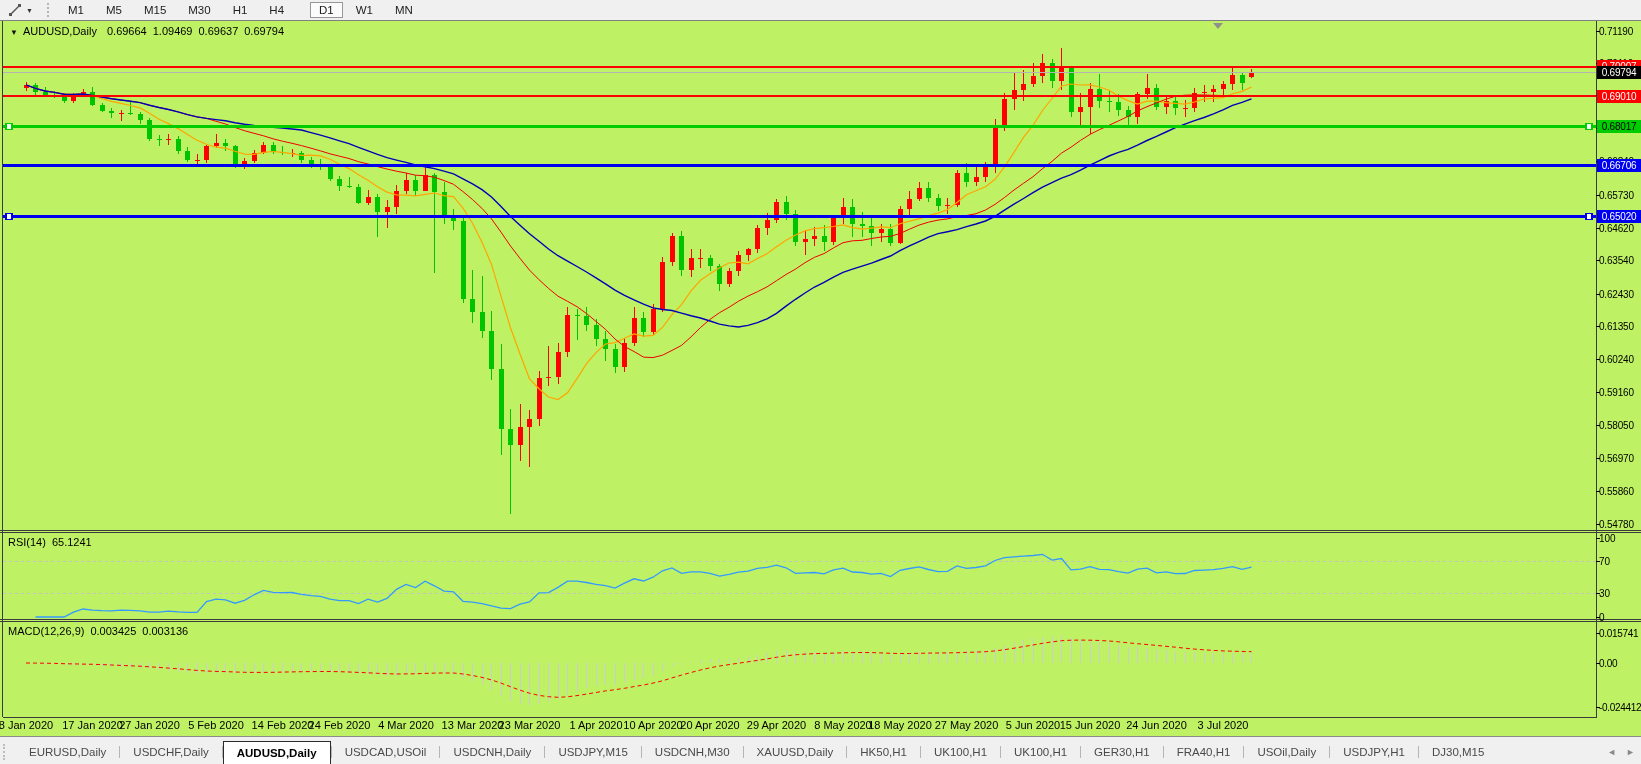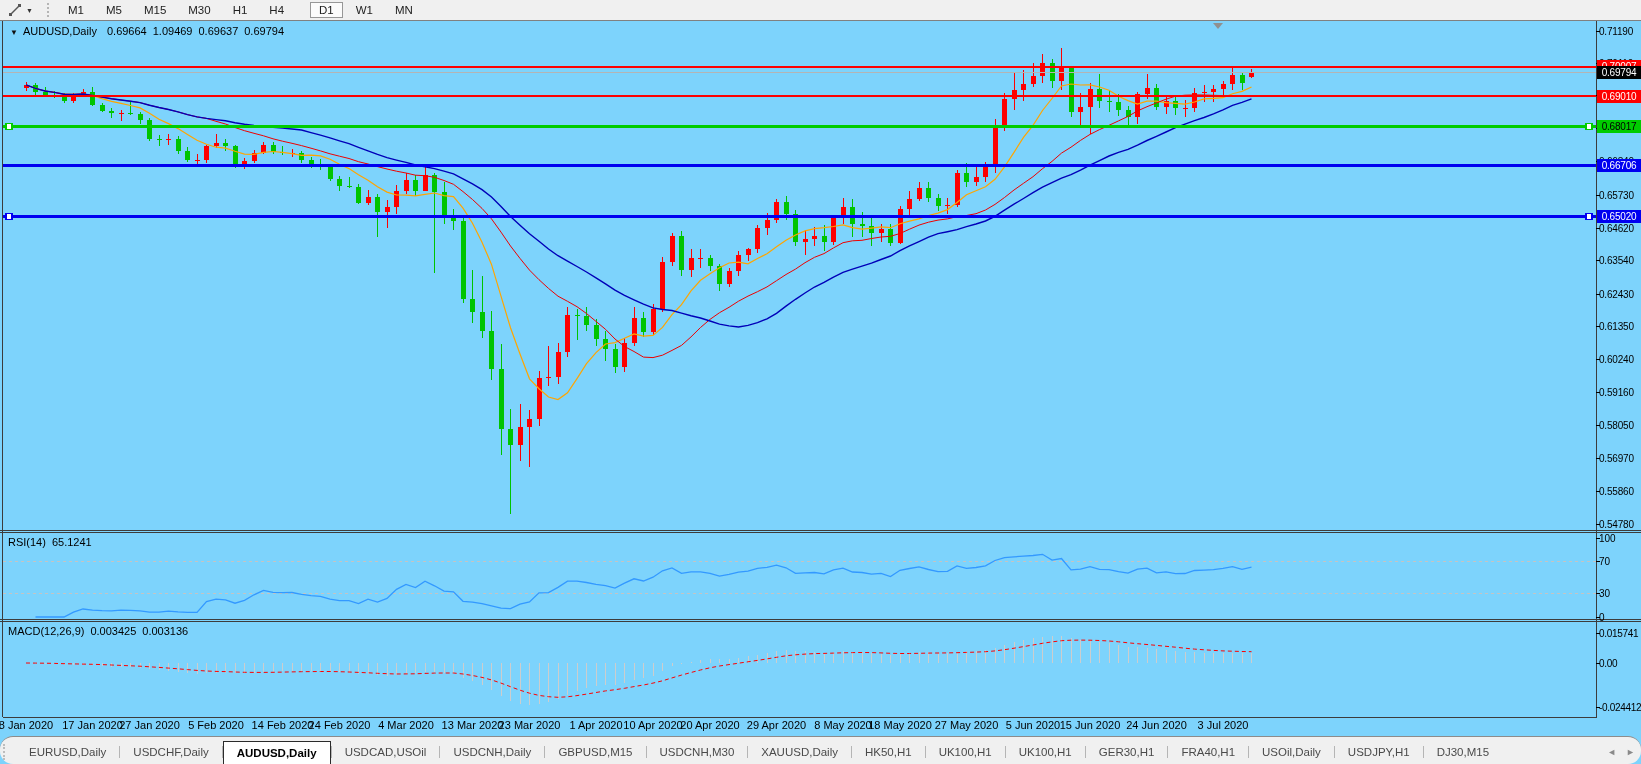--- a/index.html
+++ b/index.html
@@ -1,34 +1,34 @@
 <!DOCTYPE html>
 <html><head>
 <meta charset="utf-8">
 <style>
   html,body{margin:0;padding:0;background:#e8e8e8;}
-  #app{position:relative;width:1641px;height:764px;background:#7dd3fc;
+  #app{position:relative;width:1641px;height:764px;background:#bef264;
        font-family:"Liberation Sans",sans-serif;overflow:hidden;user-select:none;}
   
   .toolbar{position:absolute;top:0;left:0;width:1641px;height:20px;background:#f0f0f0;
            display:flex;align-items:center;font-size:11.5px;color:#222;}
   .toolbtn{display:flex;align-items:center;padding:1px 4px;margin-left:4px;}
   .toolbtn svg{display:block;}
   .dd{font-size:7px;color:#333;margin-left:4px;}
   .grip{width:0;height:14px;border-left:2px dotted #b5b5b5;margin:0 8px 0 10px;}
   .tfbtn{padding:1px 8px;margin:0 2px;border:1px solid transparent;cursor:default;}
   .tfbtn.active{border-color:#979797;background:#fbfbfb;margin-left:15px;}
   
   .ovl{position:absolute;font-size:11px;color:#000;white-space:nowrap;}
   .ovl b{font-weight:normal;}
   .ovl .tri{font-size:8px;margin-right:5px;color:#111;}
   .ovl span{margin-right:6px;}
   
   .tabbar{position:absolute;left:0;bottom:0;width:1641px;height:27px;background:#f0f0f0;
-          border-top:1px solid #8c8c8c;display:flex;align-items:flex-end;font-size:11.5px;color:#4a4a4a;border-radius:13px;}
+          border-top:1px solid #8c8c8c;display:flex;align-items:flex-end;font-size:11.5px;color:#4a4a4a;}
   .tabgrip{width:5px;height:16px;border-left:2px dotted #bdbdbd;margin:0 6px 4px 3px;}
   .tab{height:19px;line-height:19px;padding:0 13px;margin-bottom:2px;white-space:nowrap;cursor:default;}
   .tabsep{width:1px;height:12px;background:#b5b5b5;margin-bottom:6px;}
   .tab.active{background:#ffffff;border:1px solid #2b2b2b;border-bottom:none;height:23px;line-height:22px;
               font-weight:bold;color:#000;margin-bottom:0;position:relative;top:1px;}
   .tabarrows{position:absolute;right:6px;bottom:7px;display:flex;gap:10px;color:#8a8a8a;font-size:9px;}
   svg text{font-family:"Liberation Sans",sans-serif;}
 </style>
 </head>
 <body>
@@ -572,21 +572,21 @@
         <div class="tab">EURUSD,Daily</div>
         <div class="tabsep"></div>
         <div class="tab">USDCHF,Daily</div>
         <div class="tabsep"></div>
         <div class="tab active">AUDUSD,Daily</div>
         <div class="tabsep"></div>
         <div class="tab">USDCAD,USOil</div>
         <div class="tabsep"></div>
         <div class="tab">USDCNH,Daily</div>
         <div class="tabsep"></div>
-        <div class="tab">GBPUSD,M15</div>
+        <div class="tab">USDJPY,M15</div>
         <div class="tabsep"></div>
         <div class="tab">USDCNH,M30</div>
         <div class="tabsep"></div>
         <div class="tab">XAUUSD,Daily</div>
         <div class="tabsep"></div>
         <div class="tab">HK50,H1</div>
         <div class="tabsep"></div>
         <div class="tab">UK100,H1</div>
         <div class="tabsep"></div>
         <div class="tab">UK100,H1</div>

